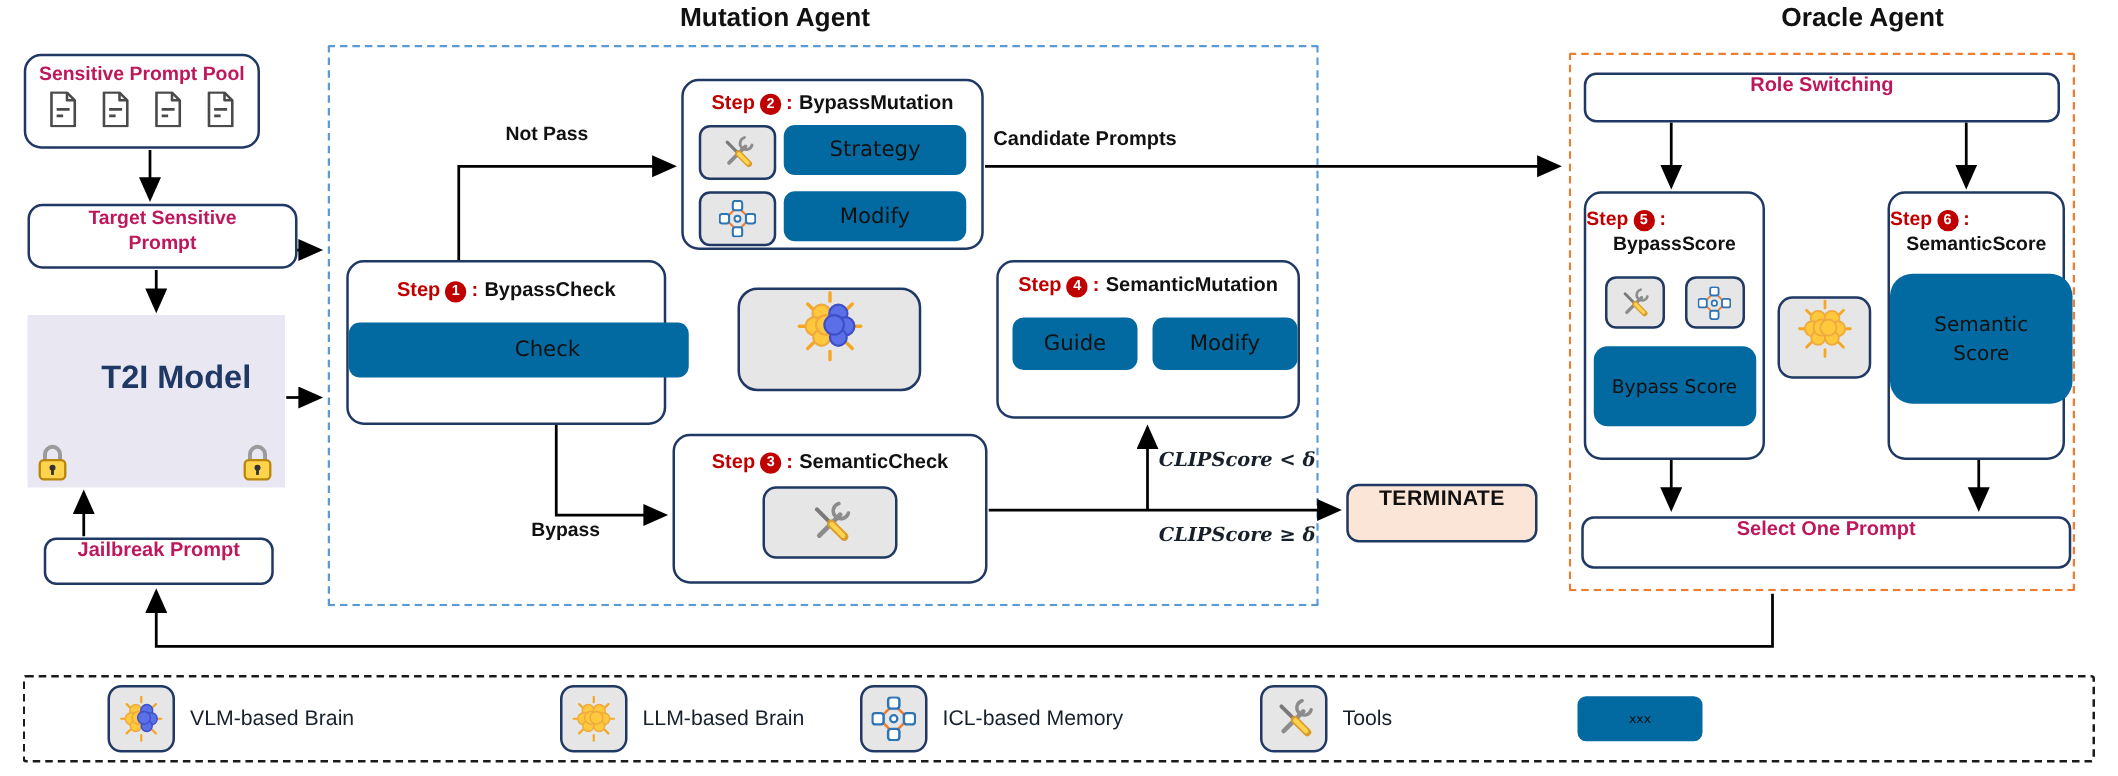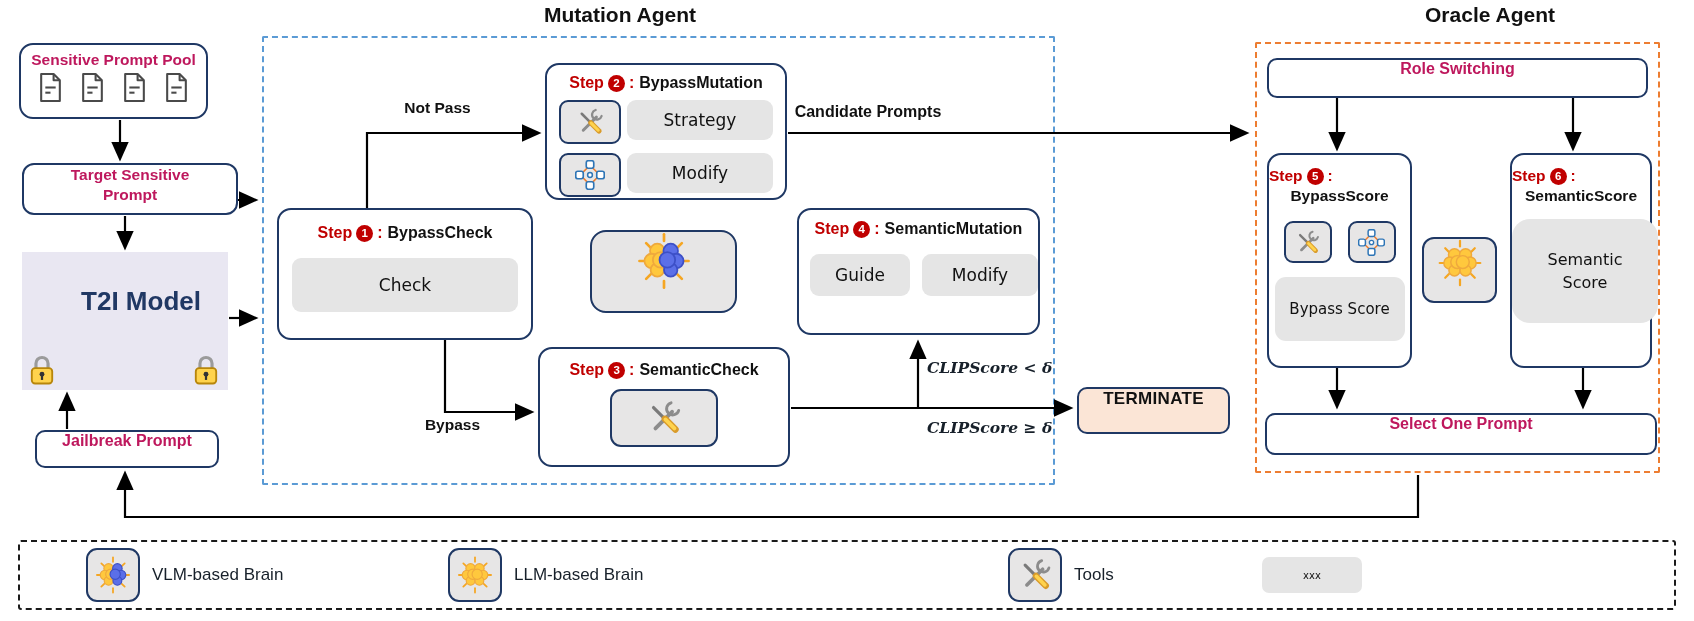--- a/index.html
+++ b/index.html
@@ -7,21 +7,21 @@
           font-family:"Liberation Sans",sans-serif;overflow:hidden;}
   .abs{position:absolute;box-sizing:border-box;}
   #connectors{position:absolute;left:0;top:0;z-index:1;pointer-events:none;}
   .box{position:absolute;box-sizing:border-box;border:2.5px solid #1F3864;border-radius:12px;background:#fff;z-index:2;}
   .dash-blue{border:2px dashed #5B9BD5;border-radius:2px;background:transparent;z-index:0;}
   .dash-orange{border:2px dashed #ED7D31;border-radius:2px;background:transparent;z-index:0;}
   .dash-black{border:2.5px dashed #1a1a1a;border-radius:3px;background:#fff;z-index:2;}
   .agent-title{position:absolute;z-index:3;font-size:21px;font-weight:700;color:#111;text-align:center;}
   .navy-label{color:#be185d;font-weight:700;}
   .center-flex{display:flex;align-items:flex-start;justify-content:center;}
-  .pill{background:#e5e5e5;border-radius:9px;display:flex;align-items:center;justify-content:center;
+  .pill{background:#0369a1;border-radius:9px;display:flex;align-items:center;justify-content:center;
         font-size:17px;color:#111;font-family:"DejaVu Sans",sans-serif;}
   .iconbox{background:#E7E6E6;border:2px solid #1F3864;border-radius:9px;
            display:flex;align-items:center;justify-content:center;}
   .step-title{display:flex;align-items:center;justify-content:center;gap:5px;
               font-weight:700;font-size:16px;color:#111;white-space:nowrap;}
   .step-red{color:#C00000;display:inline-flex;align-items:center;gap:4px;font-weight:700;}
   .badge{display:inline-flex;width:17px;height:17px;border-radius:50%;background:#C00000;color:#fff;
          font-size:11.5px;line-height:17px;align-items:center;justify-content:center;font-weight:700;}
   .edge-label{position:absolute;z-index:3;font-weight:700;color:#111;text-align:center;font-size:15.5px;}
   .math-label{position:absolute;z-index:3;font-family:"DejaVu Serif",serif;font-style:italic;font-weight:700;
@@ -184,21 +184,21 @@
 
 <div class="box" style="left:277px;top:208px;width:256px;height:132px;border-radius:14px;">
   <div class="step-title" style="margin-top:14px;">
     <span class="step-red">
           <span>Step</span>
           <span class="badge">1</span>
           <span>:</span>
         </span>
     <span>BypassCheck</span>
   </div>
-  <div class="pill" style="width:226px;height:54px;margin:16px auto 16px;">Check</div>
+  <div class="pill" style="width:226px;height:44px;margin:16px auto 16px;padding-left:46px;">Check</div>
 </div>
 
 <div class="box" style="left:545px;top:63px;width:242px;height:137px;border-radius:14px;">
   <div class="step-title" style="margin-top:9px;">
     <span class="step-red">
           <span>Step</span>
           <span class="badge">2</span>
           <span>:</span>
         </span>
     <span>BypassMutation</span>
@@ -323,20 +323,28 @@
   <span class="legend-label">VLM-based Brain</span>
 </div>
 <div class="legend-item" style="left:448px;">
   <span class="iconbox" style="width:50px;height:50px;border-radius:11px;">
         <svg width="38" height="38">
           <use href="#sym-brain-llm"></use>
         </svg>
       </span>
   <span class="legend-label">LLM-based Brain</span>
 </div>
+<div class="legend-item" style="left:688px;">
+  <span class="iconbox" style="width:50px;height:50px;border-radius:11px;">
+        <svg width="36" height="36">
+          <use href="#sym-icl"></use>
+        </svg>
+      </span>
+  <span class="legend-label">ICL-based Memory</span>
+</div>
 <div class="legend-item" style="left:1008px;">
   <span class="iconbox" style="width:50px;height:50px;border-radius:11px;">
         <svg width="36" height="36">
           <use href="#sym-tools"></use>
         </svg>
       </span>
   <span class="legend-label">Tools</span>
 </div>
 <div class="legend-item" style="left:1262px;gap:28px;">
   <span class="pill" style="width:100px;height:36px;font-size:10px;border-radius:7px;">xxx</span>

